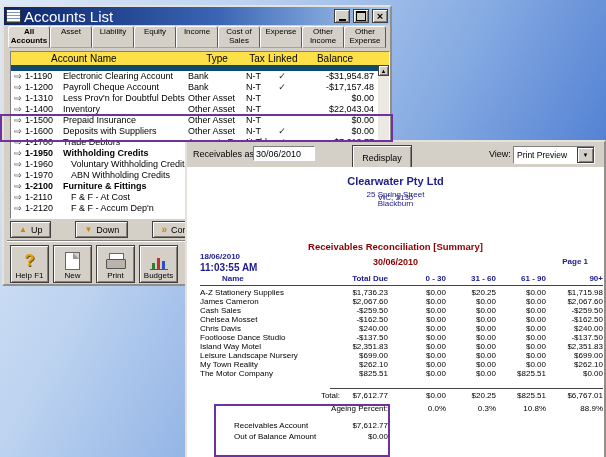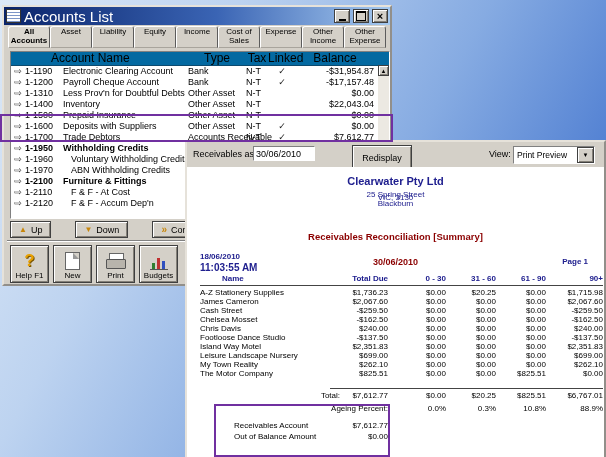--- a/index.html
+++ b/index.html
@@ -20,21 +20,21 @@
   .g-min{width:7px;height:2px;background:#000;margin-top:7px}
   .g-max{width:8px;height:7px;border:1px solid #000;border-top-width:2px}
   .g-close{font-size:11px;font-weight:bold;line-height:11px;color:#000}
   .tabs{position:absolute;left:4px;top:19px;right:4px;height:22px;display:flex}
   .tab{flex:1;background:#d4d0c8;border:1px solid;border-color:#fff #5c5c5c #a8a49c #fff;border-radius:3px 3px 0 0;
     font-size:8px;line-height:8.5px;display:flex;justify-content:center;text-align:center;padding:1px;color:#000}
   .tab.active{font-weight:bold;background:#dcd8d0}
   .atable{position:absolute;left:6px;top:44px;width:378px;height:166px;background:#fff;
     border:1px solid;border-color:#808080 #fff #fff #808080;overflow:hidden}
   .ahead{display:grid;grid-template-columns:14px 38px 125px 58px 22px 28px 1fr;height:13px;line-height:13px;
-    background:#0369a1;border-bottom:1px solid #0c4a6e;font-size:12px;color:#000}
+    background:#fde047;border-bottom:6px solid #0c4a6e;font-size:10px;color:#000}
   .ahead .h-accname{grid-column:2/4;padding-left:26px}
   .ahead .h-type,.ahead .h-tax,.ahead .h-linked,.ahead .h-bal{text-align:center}
   .ahead .h-bal{padding-right:15px}
   .arow{display:grid;grid-template-columns:14px 38px 125px 58px 22px 28px 1fr;height:11px;line-height:11px;font-size:9px;color:#000}
   .arow.bold .c-num,.arow.bold .c-name{font-weight:bold}
   .acell{white-space:nowrap;overflow:visible}
   .c-arrow{text-align:center;font-size:9px;line-height:10px;color:#2c2c2c}
   .c-name.ind{padding-left:8px}
   .c-linked{text-align:center;color:#222;font-size:9px}
   .c-bal{text-align:right;padding-right:15px}
@@ -73,21 +73,21 @@
   .rt-view{position:absolute;left:302px;top:7px}
   .rt-dd{position:absolute;left:326px;top:4px;width:80px;height:16px;background:#fff;
     border:1px solid;border-color:#808080 #fff #fff #808080;display:flex;align-items:center}
   .rt-dd-text{flex:1;font-size:8.5px;padding-left:3px;white-space:nowrap;overflow:hidden}
   .rt-dd-btn{width:15px;height:14px;display:flex;align-items:center;justify-content:center;font-size:6px}
   .rbody{position:absolute;left:0;top:25px;right:0;bottom:0;background:#fff;overflow:hidden}
   .rpt-center{position:absolute;left:0;width:417px;text-align:center;white-space:nowrap}
   .co-name{top:8px;font-size:11px;font-weight:bold;color:#20208f}
   .co-line{font-size:8px;color:#20208f}
   .co-l1{top:23px}.co-l2{top:32px}.co-l3{top:26px}
-  .rpt-title{top:64px;font-size:9.5px;font-weight:bold;color:#8b0000}
+  .rpt-title{top:74px;font-size:9.5px;font-weight:bold;color:#8b0000}
   .rpt-date{top:90px;font-size:9px;font-weight:bold;color:#8b0000}
   .printed-date{position:absolute;left:13px;top:85px;font-size:8px;font-weight:bold;color:#20208f}
   .printed-time{position:absolute;left:13px;top:95px;font-size:10px;font-weight:bold;color:#20208f}
   .page-num{position:absolute;right:16px;top:90px;font-size:8px;font-weight:bold;color:#20208f}
   .rpt-table{position:absolute;left:13px;top:107px;width:403px;font-size:8px;color:#000}
   .rrow{display:grid;grid-template-columns:140px 48px 58px 50px 50px 57px;height:9px;line-height:9px}
   .rrow .rc{white-space:nowrap;overflow:visible}
   .rrow .rnum{text-align:right}
   .rhead{color:#20208f;font-weight:bold;height:11px;line-height:10px;border-bottom:1px solid #444;margin-bottom:2px}
   .rhead .rname{padding-left:22px}
@@ -379,21 +379,21 @@
             </div>
             <div class="rrow">
               <span class="rc rname">James Cameron</span>
               <span class="rc rnum">$2,067.60</span>
               <span class="rc rnum">$0.00</span>
               <span class="rc rnum">$0.00</span>
               <span class="rc rnum">$0.00</span>
               <span class="rc rnum">$2,067.60</span>
             </div>
             <div class="rrow">
-              <span class="rc rname">Cash Street</span>
+              <span class="rc rname">Cash Sales</span>
               <span class="rc rnum">-$259.50</span>
               <span class="rc rnum">$0.00</span>
               <span class="rc rnum">$0.00</span>
               <span class="rc rnum">$0.00</span>
               <span class="rc rnum">-$259.50</span>
             </div>
             <div class="rrow">
               <span class="rc rname">Chelsea Mosset</span>
               <span class="rc rnum">-$162.50</span>
               <span class="rc rnum">$0.00</span>

